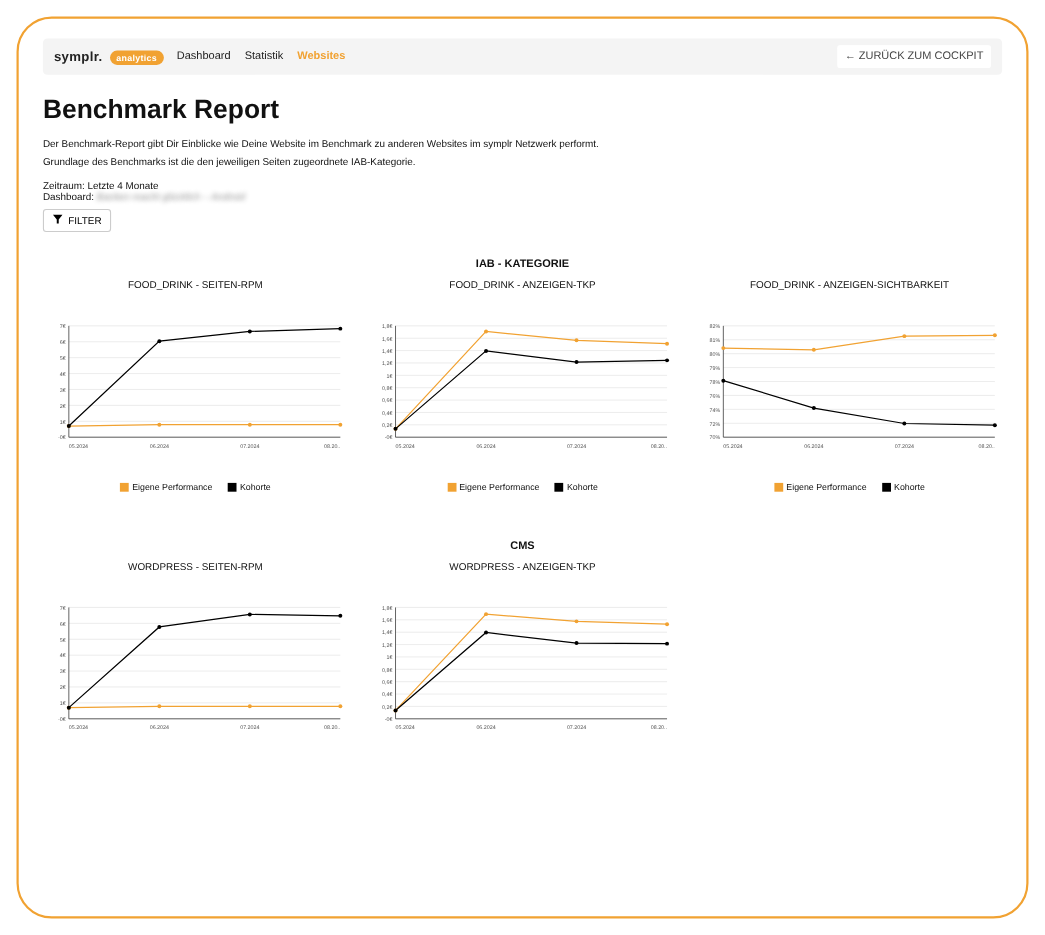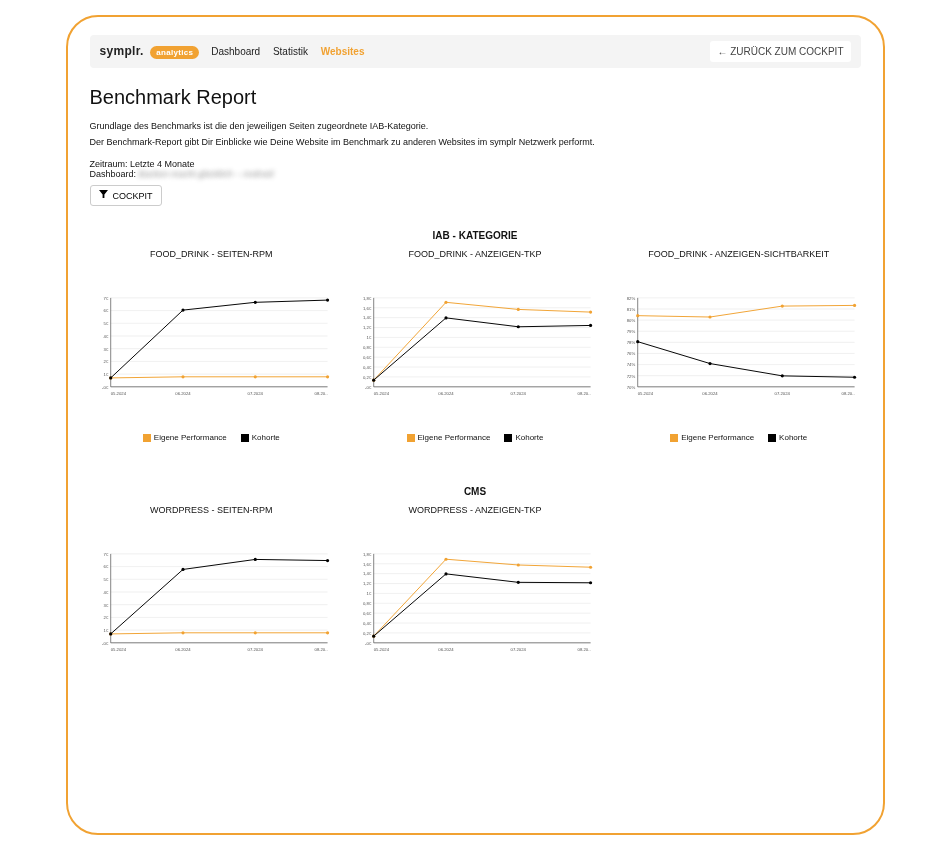--- a/index.html
+++ b/index.html
@@ -1,39 +1,39 @@
 <!DOCTYPE html>
 <html><head>
 <meta charset="utf-8">
 <style>
   html,body{margin:0;padding:0;font-family:Arial,Helvetica,sans-serif;font-size:10px;color:#111;background:#fff;}
   .frame{
     box-sizing:border-box;
-    width:819px; 
+    width:920px; 
     margin:15px auto;
     border:2px solid #f1a232;
     border-radius:32px;
     padding:18px 22px 22px 22px;
     background:#fff;
     overflow:hidden;
     height:820px;
   }
   .topbar{
     display:flex;align-items:center;justify-content:space-between;
     background:#f4f4f4;border-radius:4px;padding:6px 10px;margin-bottom:18px;
   }
   .brandwrap{display:flex;align-items:center;gap:12px;}
   .logo{font-weight:600;font-size:12px;color:#222;letter-spacing:.3px;}
   .logo-pill{display:inline-block;background:#f1a232;color:#fff;font-size:8px;
     padding:2px 6px;border-radius:8px;margin-left:3px;vertical-align:middle;}
   .navlinks span{font-size:10px;margin-right:10px;color:#222;text-align:center;}
   .navlinks .active{color:#f1a232;font-weight:600;}
   .backbtn{font-size:10px;color:#444;border:1px solid transparent;padding:4px 6px;
     background:#fff;border-radius:3px;}
-  h1{font-size:20px;font-weight:400;margin:10px 0 12px 0;}
+  h1{font-size:24px;font-weight:700;margin:10px 0 12px 0;}
   p{font-size:9px;margin:6px 0;}
   .meta{margin-top:12px;font-size:9px;}
   .meta .blur{color:transparent;text-shadow:0 0 5px #888;font-style:italic;}
   .filterbtn{display:inline-flex;align-items:center;gap:5px;
     border:1px solid #ccc;border-radius:3px;padding:4px 8px;margin-top:6px;
     font-size:9px;background:#fff;}
   .section-title{text-align:center;font-weight:700;font-size:10px;margin:24px 0 2px;}
   .chart-grid{display:grid;grid-template-columns:1fr 1fr 1fr;gap:20px 20px;}
   .chart-title{text-align:center;font-size:9px;margin:6px 0 2px;}
   svg.chart{width:100%;height:170px;display:block;}
@@ -58,38 +58,38 @@
         <span class="active">Websites</span>
       </span>
     </div>
     <button class="backbtn">
       <span>←</span>
       <span>ZURÜCK ZUM COCKPIT</span>
     </button>
   </div>
 
   <h1>Benchmark Report</h1>
+  <p>Der Benchmark-Report gibt Dir Einblicke wie Deine Website im Benchmark zu anderen Websites im symplr Netzwerk performt.</p>
   <p>Grundlage des Benchmarks ist die den jeweiligen Seiten zugeordnete IAB-Kategorie.</p>
-  <p>Der Benchmark-Report gibt Dir Einblicke wie Deine Website im Benchmark zu anderen Websites im symplr Netzwerk performt.</p>
 
   <div class="meta">
     <div>Zeitraum: Letzte 4 Monate</div>
     <div>
       <span>Dashboard:</span>
       <span class="blur">Backen macht glücklich – Android</span>
     </div>
   </div>
 
   <button class="filterbtn">
     <span>
       <svg width="9" height="9" viewBox="0 0 10 10">
           <path d="M0 0 L10 0 L6 5 L6 9 L4 9 L4 5 Z" fill="#000"></path>
         </svg>
     </span>
-    <span>COCKPIT</span>
+    <span>FILTER</span>
   </button>
 
   
   <div class="section-title">IAB - KATEGORIE</div>
   <div class="chart-grid">
     <div>
       <div class="chart-title">FOOD_DRINK - SEITEN-RPM</div>
       <svg class="chart" viewBox="0 0 400 170">
           <line x1="34" y1="152" x2="390" y2="152" stroke="#e6e6e6" stroke-width="1"></line>
           <text x="30" y="155" text-anchor="end" font-size="7" fill="#555">-0€</text>

